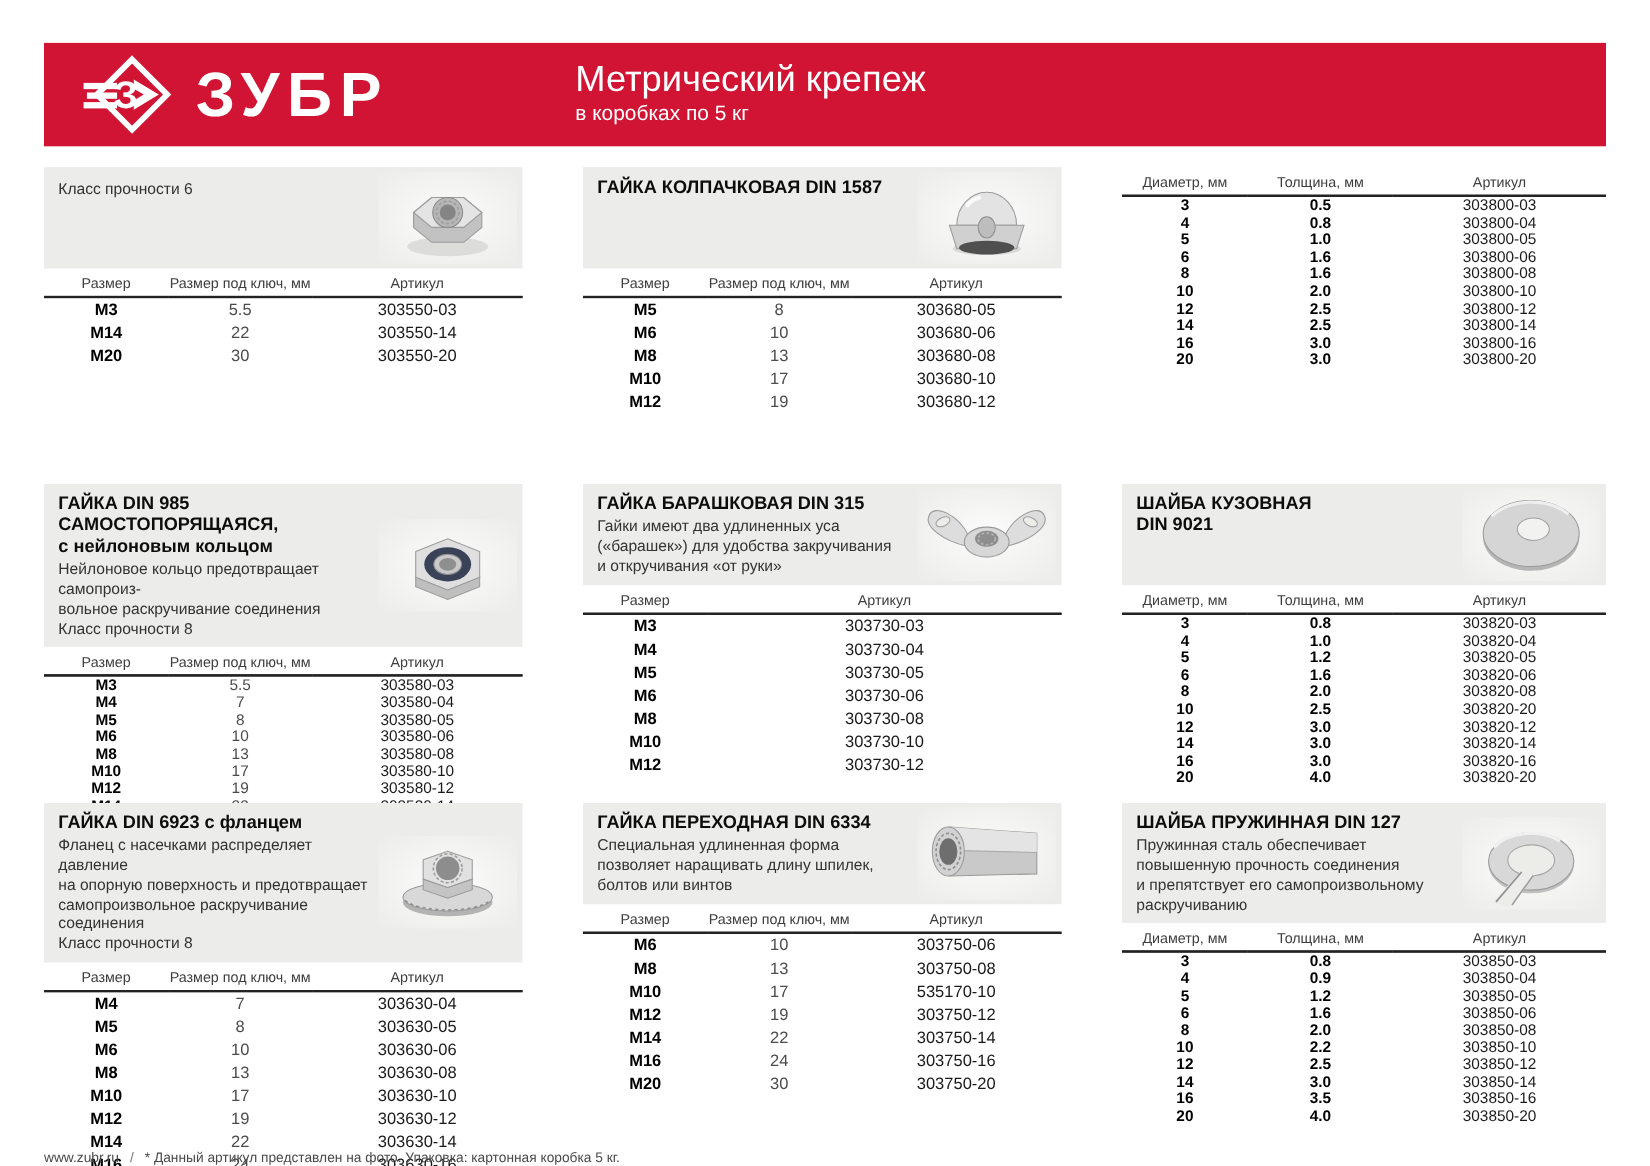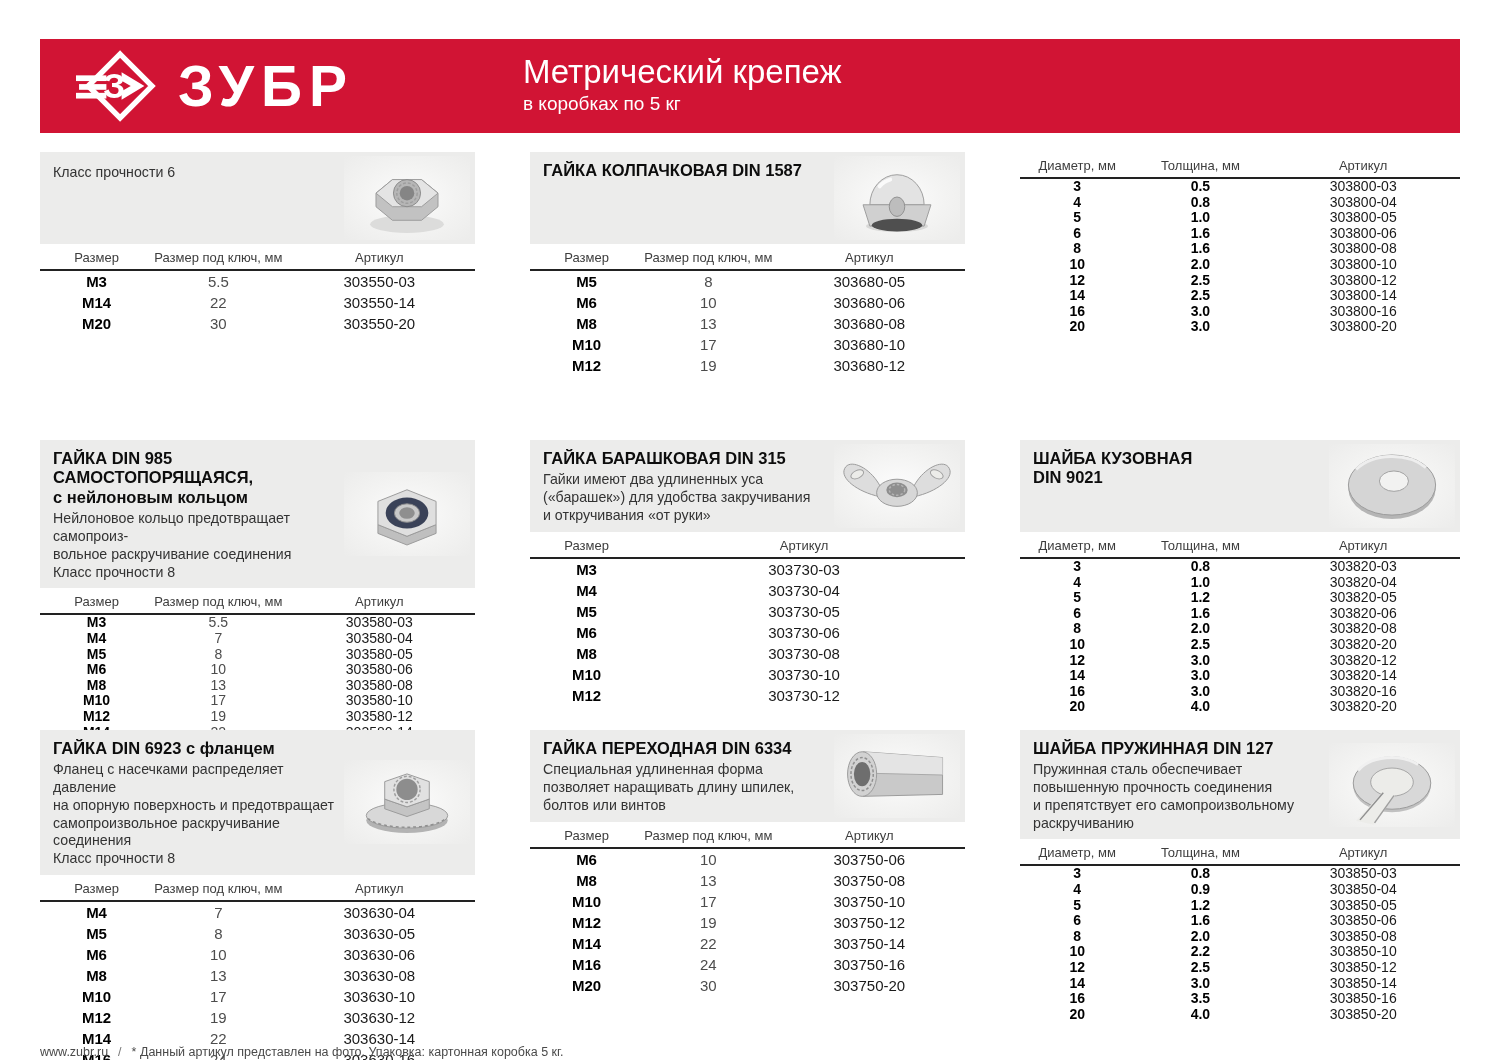--- a/index.html
+++ b/index.html
@@ -594,21 +594,21 @@
             <td class="c-art">303750-06</td>
           </tr>
           <tr>
             <td class="c-size">М8</td>
             <td class="c-mid">13</td>
             <td class="c-art">303750-08</td>
           </tr>
           <tr>
             <td class="c-size">М10</td>
             <td class="c-mid">17</td>
-            <td class="c-art">303750-10</td>
+            <td class="c-art">535170-10</td>
           </tr>
           <tr>
             <td class="c-size">М12</td>
             <td class="c-mid">19</td>
             <td class="c-art">303750-12</td>
           </tr>
           <tr>
             <td class="c-size">М14</td>
             <td class="c-mid">22</td>
             <td class="c-art">303750-14</td>

